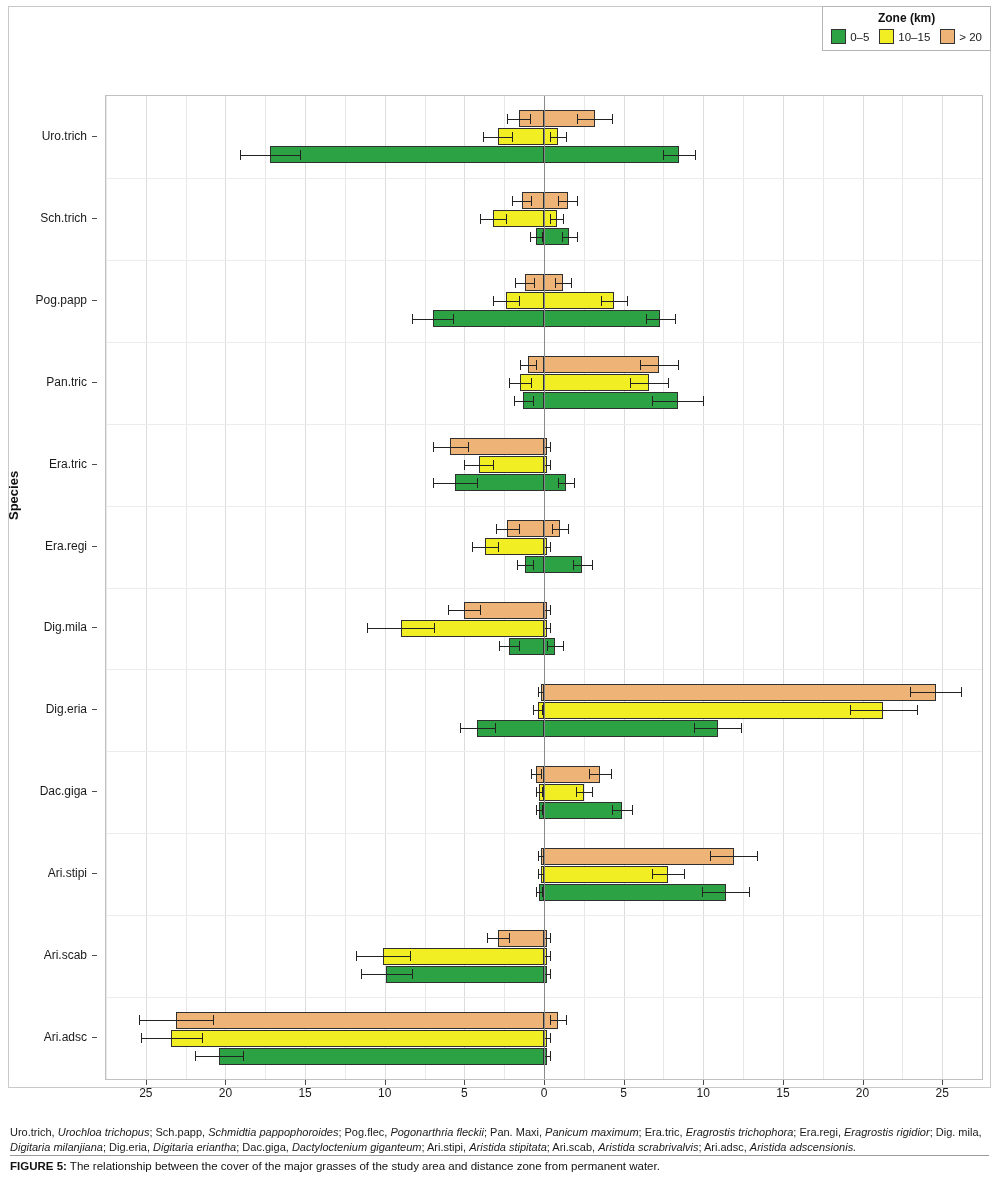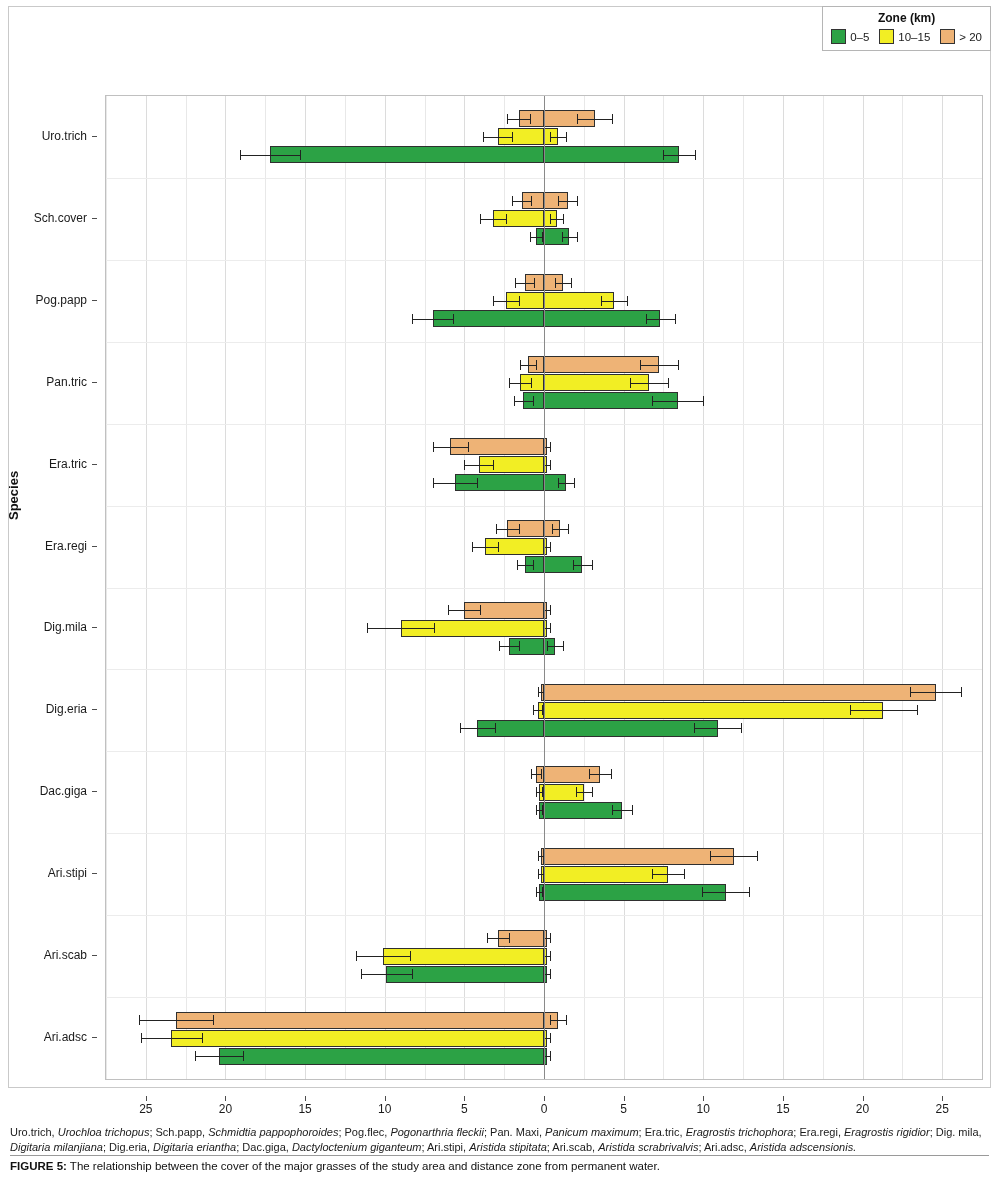--- a/index.html
+++ b/index.html
@@ -153,21 +153,20 @@
     background: #222;
   }
 
   
   .x-axis-ticks {
     position: absolute;
     left: 105px;
     top: 1080px;
     width: 878px;
     height: 6px;
-    margin-top: 16px;
   }
   .xtick {
     position: absolute;
     top: 0;
     width: 1px;
     height: 5px;
     background: #4d4d4d;
   }
   .xticklabel {
     position: absolute;
@@ -594,21 +593,21 @@
       <div class="bar" style="left: 438px; width: 3.18545px; top: 951.542px; height: 17px; background: rgb(44, 162, 69);"></div>
       <div class="err" style="left: 438px; width: 6.37091px; top: 960.042px;"></div>
       <div class="err-cap" style="left: 438px; top: 955.042px; height: 10px;"></div>
       <div class="err-cap" style="left: 444.371px; top: 955.042px; height: 10px;"></div>
       <div class="zero-line" style="left: 438px;"></div>
     </div>
 
   <div class="ylabels-col" id="ylabels">
       <div class="yticklabel" style="top: 40.9583px; right: 10px;">Uro.trich</div>
       <div style="position: absolute; right: 0px; top: 40.9583px; width: 5px; height: 1px; background: rgb(77, 77, 77);"></div>
-      <div class="yticklabel" style="top: 122.875px; right: 10px;">Sch.cover</div>
+      <div class="yticklabel" style="top: 122.875px; right: 10px;">Sch.trich</div>
       <div style="position: absolute; right: 0px; top: 122.875px; width: 5px; height: 1px; background: rgb(77, 77, 77);"></div>
       <div class="yticklabel" style="top: 204.792px; right: 10px;">Pog.papp</div>
       <div style="position: absolute; right: 0px; top: 204.792px; width: 5px; height: 1px; background: rgb(77, 77, 77);"></div>
       <div class="yticklabel" style="top: 286.708px; right: 10px;">Pan.tric</div>
       <div style="position: absolute; right: 0px; top: 286.708px; width: 5px; height: 1px; background: rgb(77, 77, 77);"></div>
       <div class="yticklabel" style="top: 368.625px; right: 10px;">Era.tric</div>
       <div style="position: absolute; right: 0px; top: 368.625px; width: 5px; height: 1px; background: rgb(77, 77, 77);"></div>
       <div class="yticklabel" style="top: 450.542px; right: 10px;">Era.regi</div>
       <div style="position: absolute; right: 0px; top: 450.542px; width: 5px; height: 1px; background: rgb(77, 77, 77);"></div>
       <div class="yticklabel" style="top: 532.458px; right: 10px;">Dig.mila</div>

